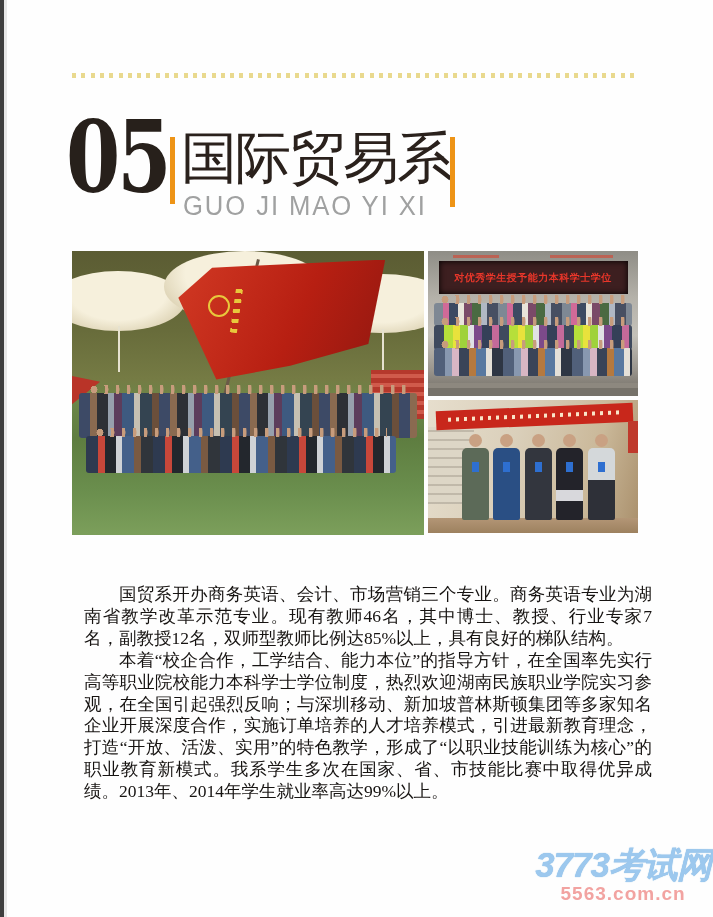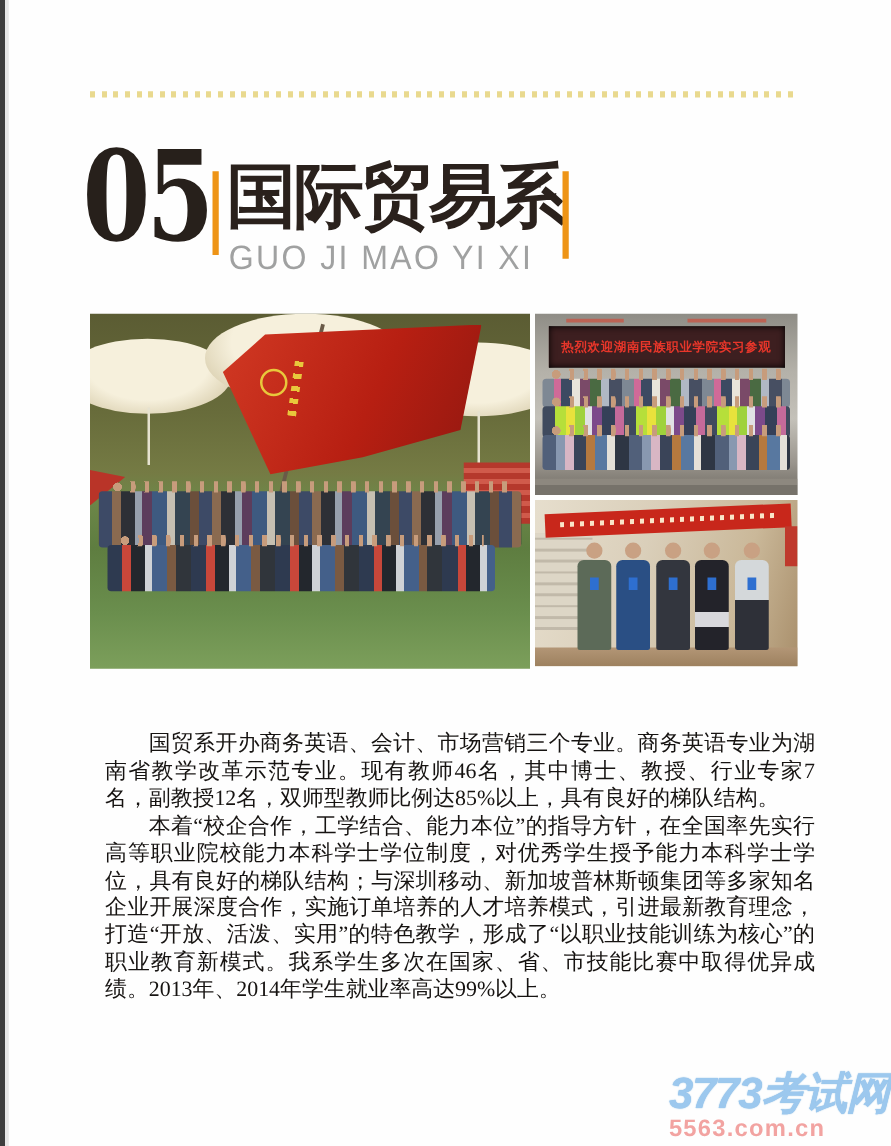--- a/index.html
+++ b/index.html
@@ -16,21 +16,21 @@
     background:repeating-linear-gradient(90deg, #e9d98e 0 4px, transparent 4px 9.3px); }
 
   
   .sec-num { position:absolute; left:66px; top:118px; font-family:"DejaVu Serif", serif;
     font-weight:bold; font-size:100px; line-height:78px; color:#27201b;
     letter-spacing:-4px; transform:scaleX(.78); transform-origin:left top; }
   .accent-bar { position:absolute; width:5px; background:#ee9416; }
   .bar-left  { left:170px; top:137px; height:67px; }
   .bar-right { left:450px; top:137px; height:70px; }
   .sec-title { position:absolute; left:181px; top:126px; font-size:56px; line-height:64px;
-    font-weight:700; color:#2a211c; letter-spacing:-2px; white-space:nowrap; }
+    font-weight:400; color:#2a211c; letter-spacing:-2px; white-space:nowrap; }
   .sec-pinyin { position:absolute; left:183px; top:192px; font-family:"Liberation Sans", sans-serif;
     font-size:27px; line-height:28px; color:#a0a1a1; letter-spacing:2px;
     transform:scaleX(.95); transform-origin:left top; white-space:nowrap; }
 
   
   .photo { position:absolute; overflow:hidden; }
   .photo-main   { left:72px;  top:251px; width:352px; height:284px;
     background:linear-gradient(180deg,#5b5c33 0%,#686c3b 28%,#757b44 45%,#6d8749 52%,#5e7d40 66%,#6a8e4d 84%,#7c9f5b 100%); }
   .photo-top    { left:428px; top:251px; width:210px; height:145px;
     background:linear-gradient(180deg,#8f8d86 0%,#b4b1a9 32%,#c4c1b9 58%,#9a958d 82%,#6e6a62 100%); }
@@ -99,21 +99,21 @@
   .fig-3 { left:46%; background:#33363e; }
   .fig-4 { left:61%; background:linear-gradient(180deg,#23232a 0 58%,#d8d8dc 58% 74%,#23232a 74%); }
   .fig-5 { left:76%; background:linear-gradient(180deg,#d4d8da 0 45%,#2e3038 45%); }
 
   
   .article { position:absolute; left:84px; top:584px; width:568px;
     font-size:17.5px; line-height:21.9px; color:#161311; text-align:justify; }
   .article p { margin:0; text-indent:2em; }
 
   
-  .watermark { position:absolute; right:2px; bottom:4px; text-align:left;
+  .watermark { position:absolute; right:2px; bottom:14px; text-align:center;
     font-family:"Liberation Sans", sans-serif; line-height:1; }
   .wm-name { font-size:35px; font-weight:bold; font-style:italic; color:#9cc8ee;
     letter-spacing:-1px; text-shadow:0 0 1px #6fabdc; }
   .wm-url { font-size:19px; font-weight:bold; color:#f2a3a1; letter-spacing:1px; margin-top:2px; }
 </style>
 </head>
 <body>
 
 <div class="page">
   <div class="edge-strip"></div>
@@ -137,21 +137,21 @@
       <div class="flag-script"></div>
     </div>
     <div class="crowd p1-row1"></div>
     <div class="crowd p1-row2"></div>
   </div>
 
   <div class="photo photo-top">
     <div class="led-sub l"></div>
     <div class="led-sub r"></div>
     <div class="led-banner">
-      <span class="led-text">热烈欢迎湖南民族职业学院实习参观</span>
+      <span class="led-text">对优秀学生授予能力本科学士学位</span>
     </div>
     <div class="crowd p2-row1"></div>
     <div class="crowd p2-row2"></div>
     <div class="crowd p2-row3"></div>
     <div class="steps"></div>
   </div>
 
   <div class="photo photo-bottom">
     <div class="hall-poster"></div>
     <div class="hall-banner"></div>
@@ -159,20 +159,20 @@
     <div class="hall-floor"></div>
     <div class="fig fig-1"></div>
     <div class="fig fig-2"></div>
     <div class="fig fig-3"></div>
     <div class="fig fig-4"></div>
     <div class="fig fig-5"></div>
   </div>
 
   <div class="article">
     <p>国贸系开办商务英语、会计、市场营销三个专业。商务英语专业为湖南省教学改革示范专业。现有教师46名，其中博士、教授、行业专家7名，副教授12名，双师型教师比例达85%以上，具有良好的梯队结构。</p>
-    <p>本着“校企合作，工学结合、能力本位”的指导方针，在全国率先实行高等职业院校能力本科学士学位制度，对优秀学生授予能力本科学士学位，具有良好的梯队结构；与深圳移动、新加坡普林斯顿集团等多家知名企业开展深度合作，实施订单培养的人才培养模式，引进最新教育理念，打造“开放、活泼、实用”的特色教学，形成了“以职业技能训练为核心”的职业教育新模式。我系学生多次在国家、省、市技能比赛中取得优异成绩。2013年、2014年学生就业率高达99%以上。</p>
+    <p>本着“校企合作，工学结合、能力本位”的指导方针，在全国率先实行高等职业院校能力本科学士学位制度，热烈欢迎湖南民族职业学院实习参观，在全国引起强烈反响；与深圳移动、新加坡普林斯顿集团等多家知名企业开展深度合作，实施订单培养的人才培养模式，引进最新教育理念，打造“开放、活泼、实用”的特色教学，形成了“以职业技能训练为核心”的职业教育新模式。我系学生多次在国家、省、市技能比赛中取得优异成绩。2013年、2014年学生就业率高达99%以上。</p>
   </div>
 
   <div class="watermark">
     <div class="wm-name">3773考试网</div>
     <div class="wm-url">5563.com.cn</div>
   </div>
 </div>
 
 </body></html>

